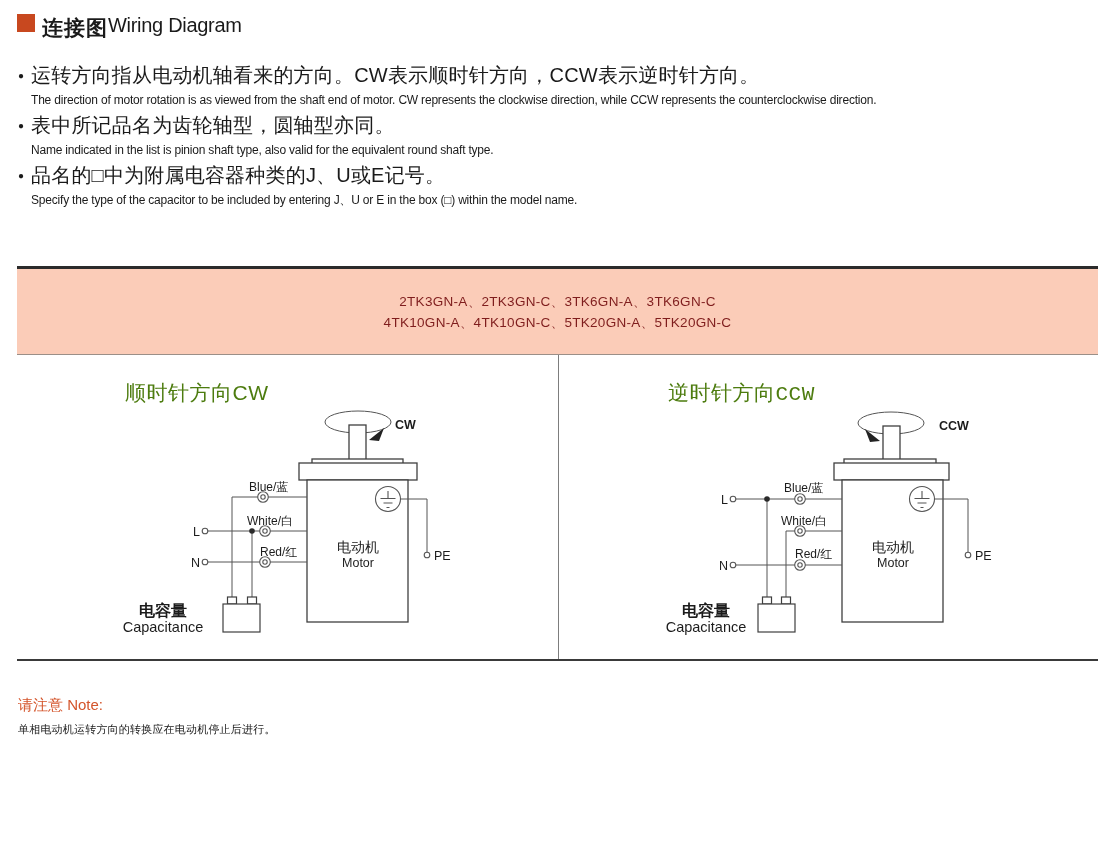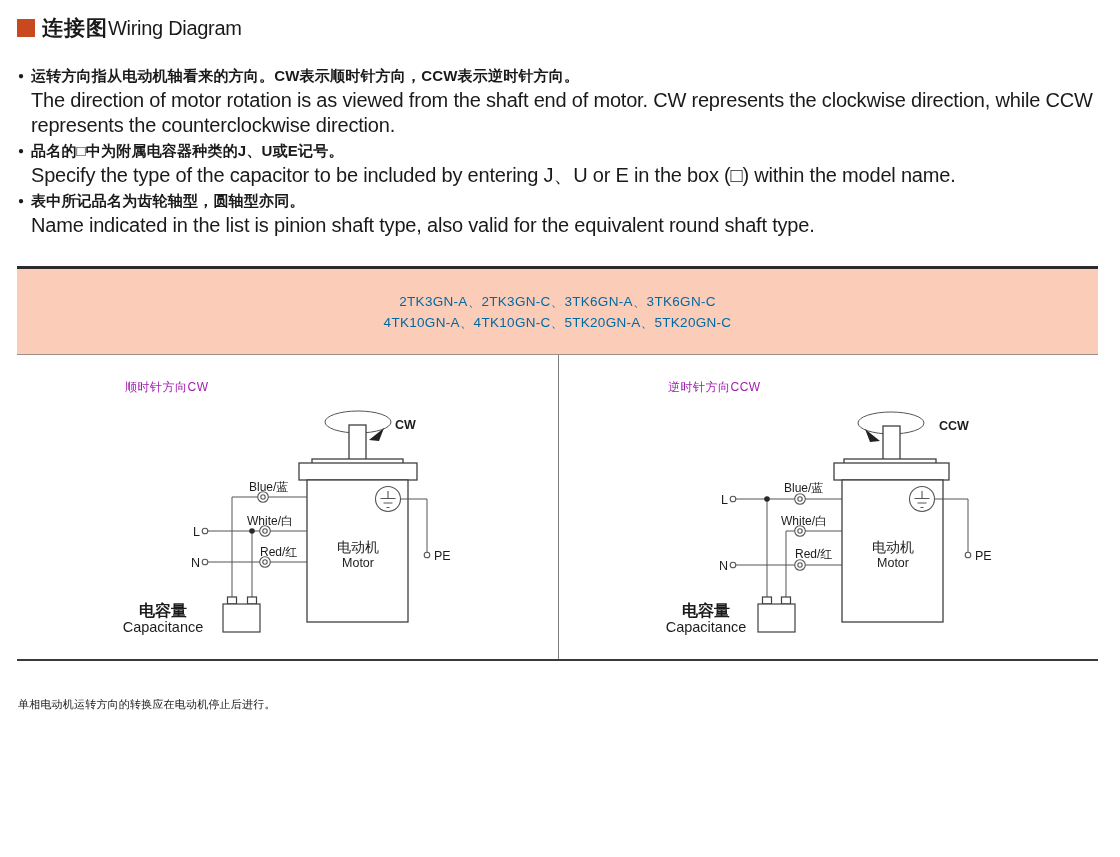--- a/index.html
+++ b/index.html
@@ -1,49 +1,49 @@
 <!DOCTYPE html>
 <html><head>
 <meta charset="utf-8">
 <style>
   html,body{margin:0;padding:0;background:#ffffff;}
   .page{
     position:relative;width:1120px;height:857px;background:#fff;overflow:hidden;
     font-family:"Liberation Sans","DejaVu Sans",sans-serif;color:#1a1a1a;
   }
   
-  .title-row{position:absolute;left:17px;top:14px;display:flex;align-items:center;}
+  .title-row{position:absolute;left:17px;top:14px;display:flex;}
   .title-square{width:18px;height:18px;background:#c8481f;display:inline-block;margin-right:7px;}
   .title-zh{font-size:21px;font-weight:bold;letter-spacing:1px;}
   .title-en{font-size:20px;font-weight:normal;letter-spacing:-0.3px;}
   
   .bullets{position:absolute;left:20px;top:63px;right:16px;}
   .bullet-item{margin:0;}
-  .line-zh{position:relative;font-size:15px;line-height:25px;padding-left:11px;letter-spacing:0.2px;font-weight:bold;}
+  .line-zh{position:relative;font-size:20px;line-height:25px;padding-left:11px;letter-spacing:0.2px;}
   .line-zh::before{content:"●";position:absolute;left:-2px;top:0;font-size:10px;line-height:25px;}
-  .line-en{font-size:20px;line-height:25px;padding-left:11px;letter-spacing:-0.2px;}
+  .line-en{font-size:12px;line-height:25px;padding-left:11px;letter-spacing:-0.2px;}
   
   .banner{
     position:absolute;left:17px;top:266px;width:1081px;height:85px;
     background:#fbccb8;border-top:3px solid #2b2b2b;border-bottom:1px solid #9b8f88;
     display:flex;flex-direction:column;align-items:center;justify-content:center;
   }
-  .banner-line{font-size:13.5px;line-height:21px;color:#0369a1;letter-spacing:0.3px;}
+  .banner-line{font-size:13.5px;line-height:21px;color:#7f1d1d;letter-spacing:0.3px;}
   
   .diagram-section{
     position:absolute;left:17px;top:355px;width:1081px;height:304px;
     border-bottom:2px solid #3a3a3a;
   }
   .panel{position:absolute;top:0;height:304px;}
   .panel-left{left:0;width:541px;}
   .panel-right{left:542px;width:539px;}
   .divider{position:absolute;left:541px;top:0;width:1px;height:304px;background:#7d7d7d;}
-  .panel-title{position:absolute;font-size:12px;letter-spacing:0.5px;color:#a21caf;}
+  .panel-title{position:absolute;font-size:21px;letter-spacing:0.5px;color:#4d7c0f;}
   .panel-left .panel-title{left:108px;top:24px;}
-  .panel-right .panel-title{left:109px;top:24px;}
+  .panel-right .panel-title{left:109px;top:24px;font-family:Liberation Mono, monospace;}
   .panel svg{position:absolute;left:0;top:0;}
   svg text{font-family:"Liberation Sans","DejaVu Sans",sans-serif;fill:#1c1c1c;}
   .lbl{font-size:12px;}
   .lbl-term{font-size:12.5px;}
   .lbl-rot{font-size:12.5px;font-weight:bold;}
   .lbl-motor-zh{font-size:14px;}
   .lbl-motor-en{font-size:12.5px;}
   .lbl-cap-zh{font-size:16px;font-weight:600;}
   .lbl-cap-en{font-size:14.5px;}
   
@@ -62,26 +62,26 @@
     <span class="title-zh">连接图</span>
     <span class="title-en">Wiring Diagram</span>
   </div>
 
   <div class="bullets">
     <div class="bullet-item">
       <div class="line-zh">运转方向指从电动机轴看来的方向。CW表示顺时针方向，CCW表示逆时针方向。</div>
       <div class="line-en">The direction of motor rotation is as viewed from the shaft end of motor. CW represents the clockwise direction, while CCW represents the counterclockwise direction.</div>
     </div>
     <div class="bullet-item">
+      <div class="line-zh">表中所记品名为齿轮轴型，圆轴型亦同。</div>
+      <div class="line-en">Name indicated in the list is pinion shaft type, also valid for the equivalent round shaft type.</div>
+    </div>
+    <div class="bullet-item">
       <div class="line-zh">品名的□中为附属电容器种类的J、U或E记号。</div>
       <div class="line-en">Specify the type of the capacitor to be included by entering J、U or E in the box (□) within the model name.</div>
-    </div>
-    <div class="bullet-item">
-      <div class="line-zh">表中所记品名为齿轮轴型，圆轴型亦同。</div>
-      <div class="line-en">Name indicated in the list is pinion shaft type, also valid for the equivalent round shaft type.</div>
     </div>
   </div>
 
   <div class="banner">
     <div class="banner-line">2TK3GN-A、2TK3GN-C、3TK6GN-A、3TK6GN-C</div>
     <div class="banner-line">4TK10GN-A、4TK10GN-C、5TK20GN-A、5TK20GN-C</div>
   </div>
 
   <div class="diagram-section">
 
@@ -204,16 +204,17 @@
         <text class="lbl" x="222" y="170">White/白</text>
         <text class="lbl" x="236" y="203">Red/红</text>
         <text class="lbl-term" x="416" y="205">PE</text>
         <text class="lbl-cap-zh" x="147" y="261" text-anchor="middle">电容量</text>
         <text class="lbl-cap-en" x="147" y="277" text-anchor="middle">Capacitance</text>
       </svg>
     </div>
   </div>
 
   <div class="note-block">
+    <div class="note-heading">请注意 Note:</div>
     <div class="note-zh">单相电动机运转方向的转换应在电动机停止后进行。</div>
   </div>
 
 </div>
 
 </body></html>

